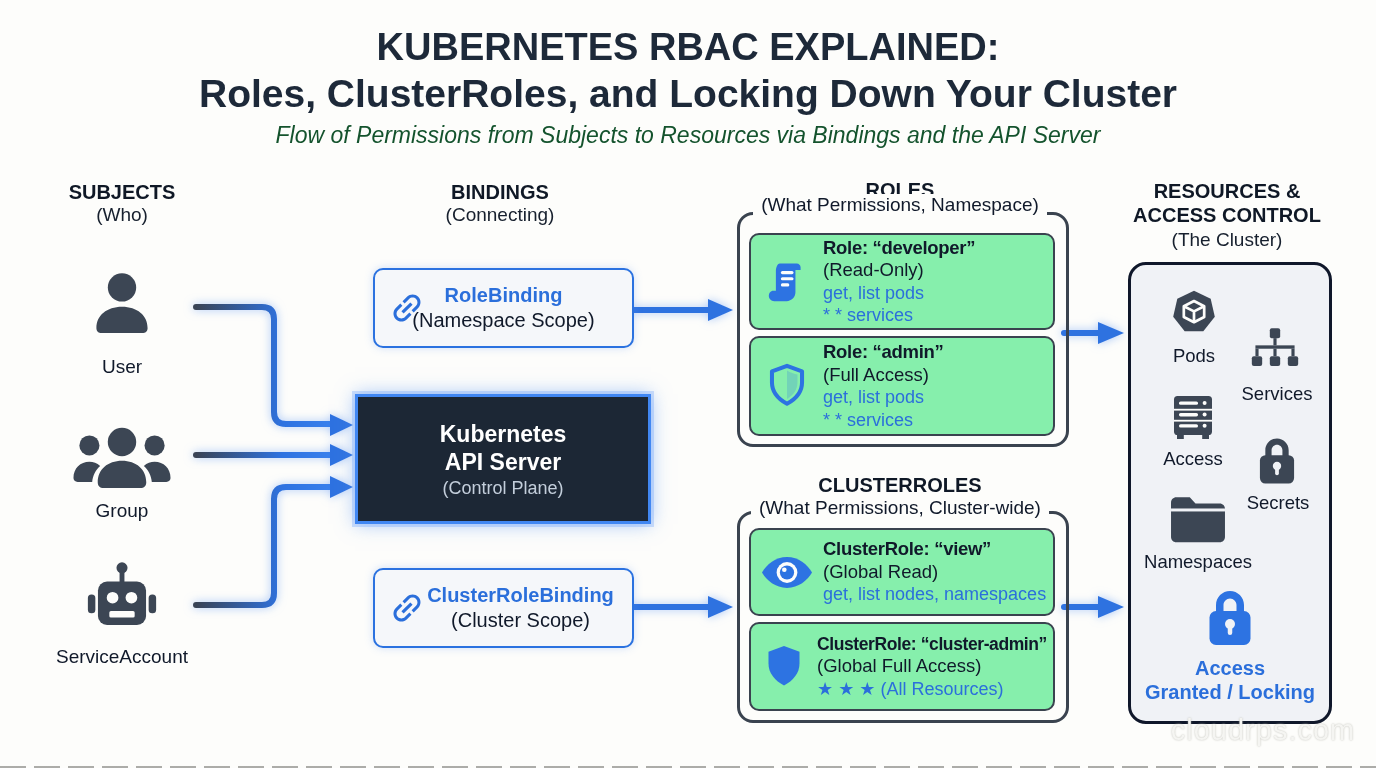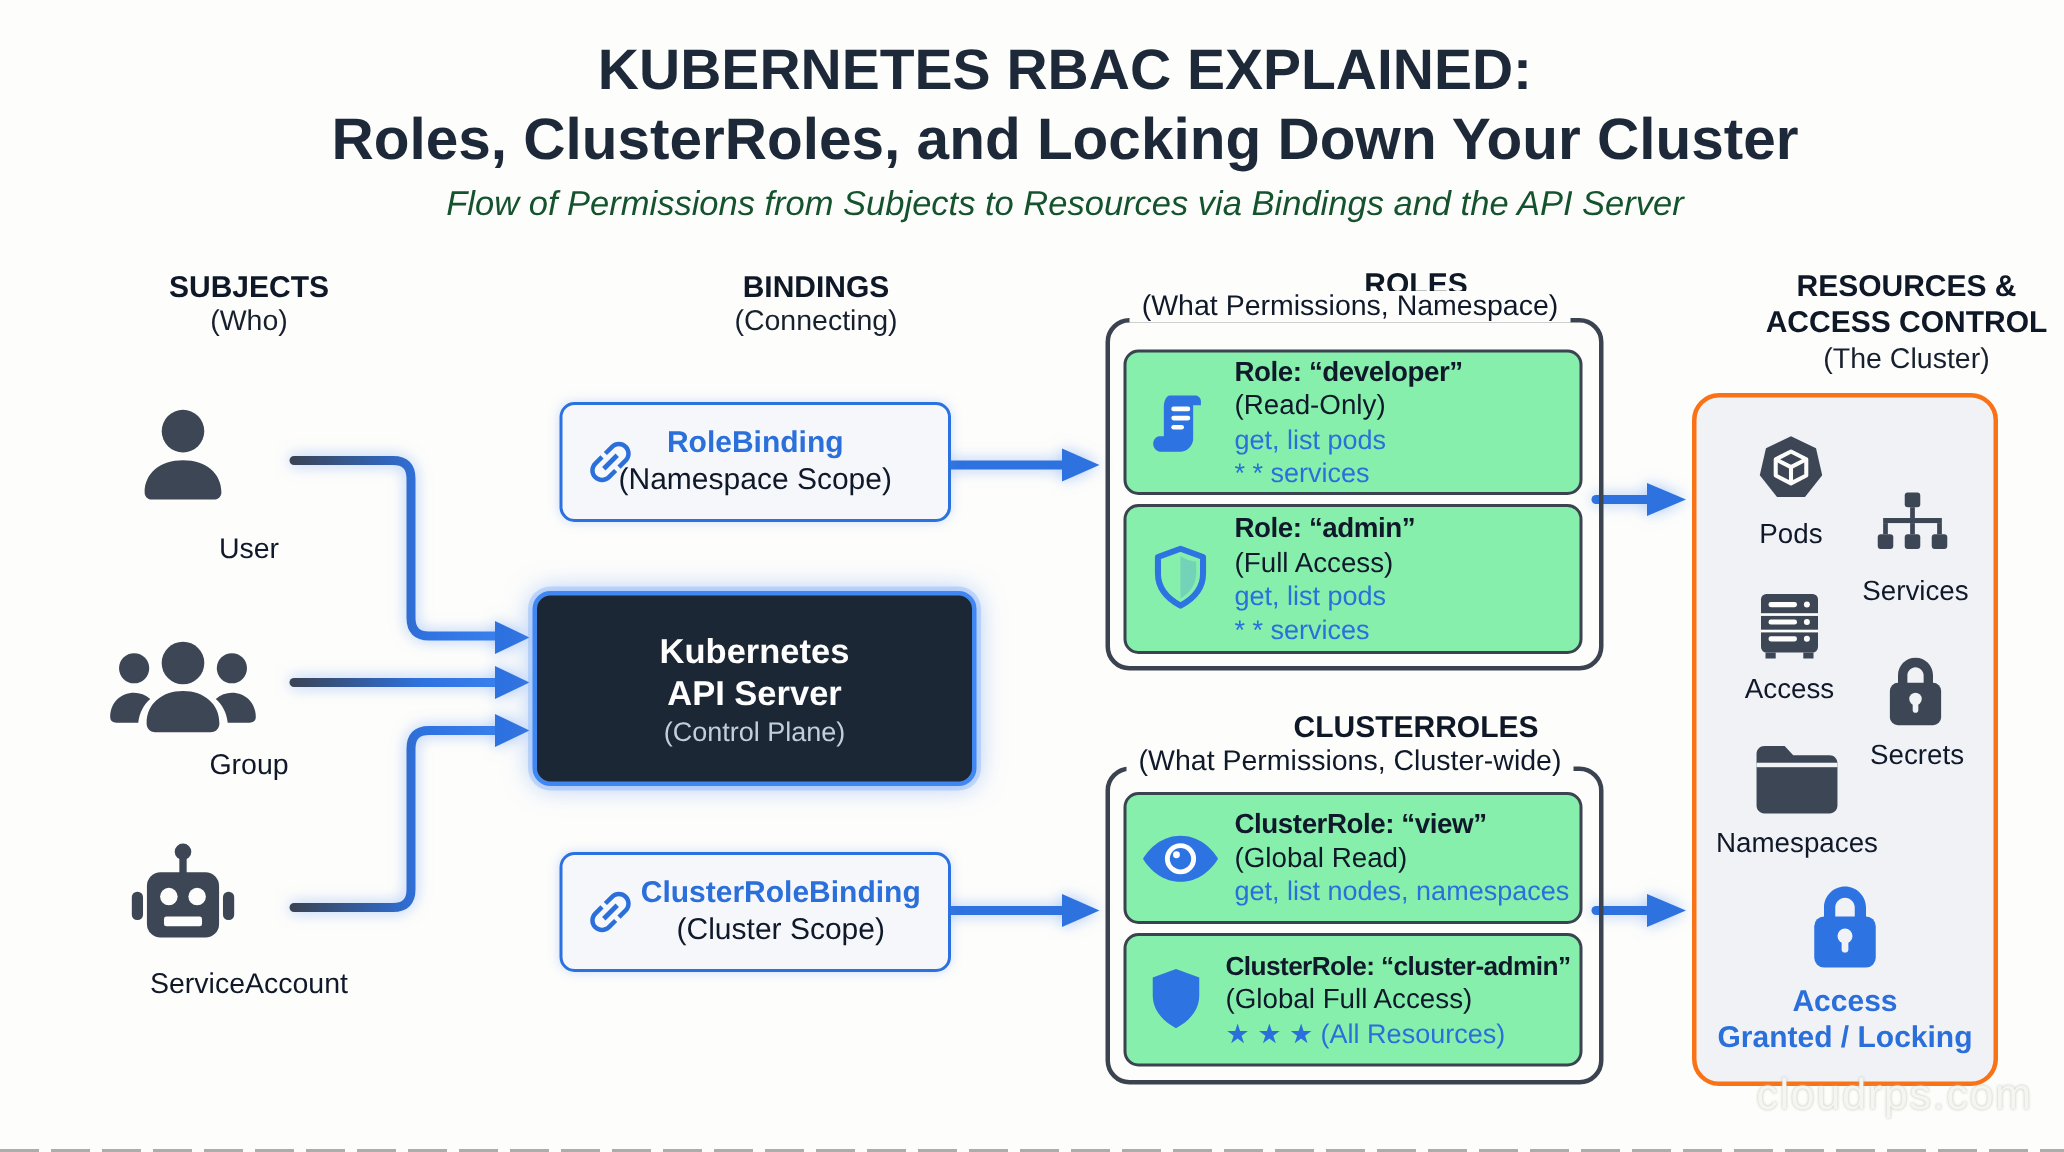--- a/index.html
+++ b/index.html
@@ -1,21 +1,21 @@
 <!DOCTYPE html>
 <html><head>
 <meta charset="utf-8">
 <style>
   html,body { margin:0; padding:0; background:#ffffff; }
   .canvas {
     position:relative; width:1376px; height:768px; overflow:hidden;
     background:#fdfdfb; font-family:"Liberation Sans", sans-serif; color:#141d2b;
   }
   .abs { position:absolute; }
-  .ctr { text-align:center;margin-left:44px; }
+  .ctr { text-align:center; }
 
   
   .title1 { left:0; right:0; top:26px; font-size:38px; font-weight:800; color:#1d2939; }
   .title2 { left:0; right:0; top:72px; font-size:39px; font-weight:800; color:#1d2939; }
   .subtitle { left:0; right:0; top:122px; font-size:23px; font-weight:500; color:#14532d;font-style:italic; }
 
   
   .col-title { font-size:20px; font-weight:700; color:#0f1826; }
   .col-sub   { font-size:19px; color:#17202e; }
 
@@ -29,21 +29,21 @@
     box-shadow:0 0 8px rgba(90,145,240,.28);
     display:flex; align-items:center;
   }
   .bind-icon { position:absolute; left:13px; top:19px; }
   .bind-text { flex:1; text-align:center; line-height:25px; }
   .bind-title { font-size:20px; font-weight:700; color:#2b6fdb; }
   .bind-sub { font-size:20px; color:#10192a; }
 
   .api-box {
     left:355px; top:394px; width:290px; height:124px;
-    background:#1c2735; border:3px solid #4187f2; border-radius:12px;
+    background:#1c2735; border:3px solid #4187f2; border-radius:0;
     box-shadow:0 0 0 3px rgba(120,170,250,.35), 0 0 18px rgba(90,150,245,.55);
     display:flex; flex-direction:column; align-items:center; justify-content:center;
   }
   .api-line { font-size:23px; font-weight:700; color:#ffffff; line-height:28px; }
   .api-sub { font-size:18px; color:#c3cedb; margin-top:2px; }
 
   
   .group-box { border:3px solid #3a434f; border-radius:16px; }
   .group-label { text-align:center; font-size:19px; color:#10192a; }
   .group-label span { background:#fdfdfb; padding:0 8px; }
@@ -55,21 +55,21 @@
   }
   .card-icon { width:72px; display:flex; justify-content:center; flex:0 0 72px; }
   .card-text { line-height:22.5px; }
   .card-name { font-size:18.5px; font-weight:700; color:#10192a; white-space:nowrap; letter-spacing:-0.3px; }
   .card-access { font-size:18.5px; color:#10192a; }
   .card-verbs { font-size:18px; font-weight:500; color:#2b6fdb; white-space:nowrap; }
 
   
   .res-panel {
     left:1128px; top:262px; width:198px; height:456px;
-    background:#f0f2f6; border:3px solid #f97316; border-radius:18px;
+    background:#f0f2f6; border:3px solid #0f172a; border-radius:18px;
   }
   .res-label { position:absolute; font-size:18.5px; color:#10192a; text-align:center; }
   .access-line { position:absolute; left:0; width:100%; text-align:center; font-size:20px; font-weight:700; color:#2b6fdb; }
 
   
   .watermark {
     left:1150px; top:714px; width:226px; text-align:center;
     font-size:29px; letter-spacing:1px; color:#f5f5f2;
     text-shadow:0 0 2px rgba(185,185,178,.95); font-weight:400;
   }

